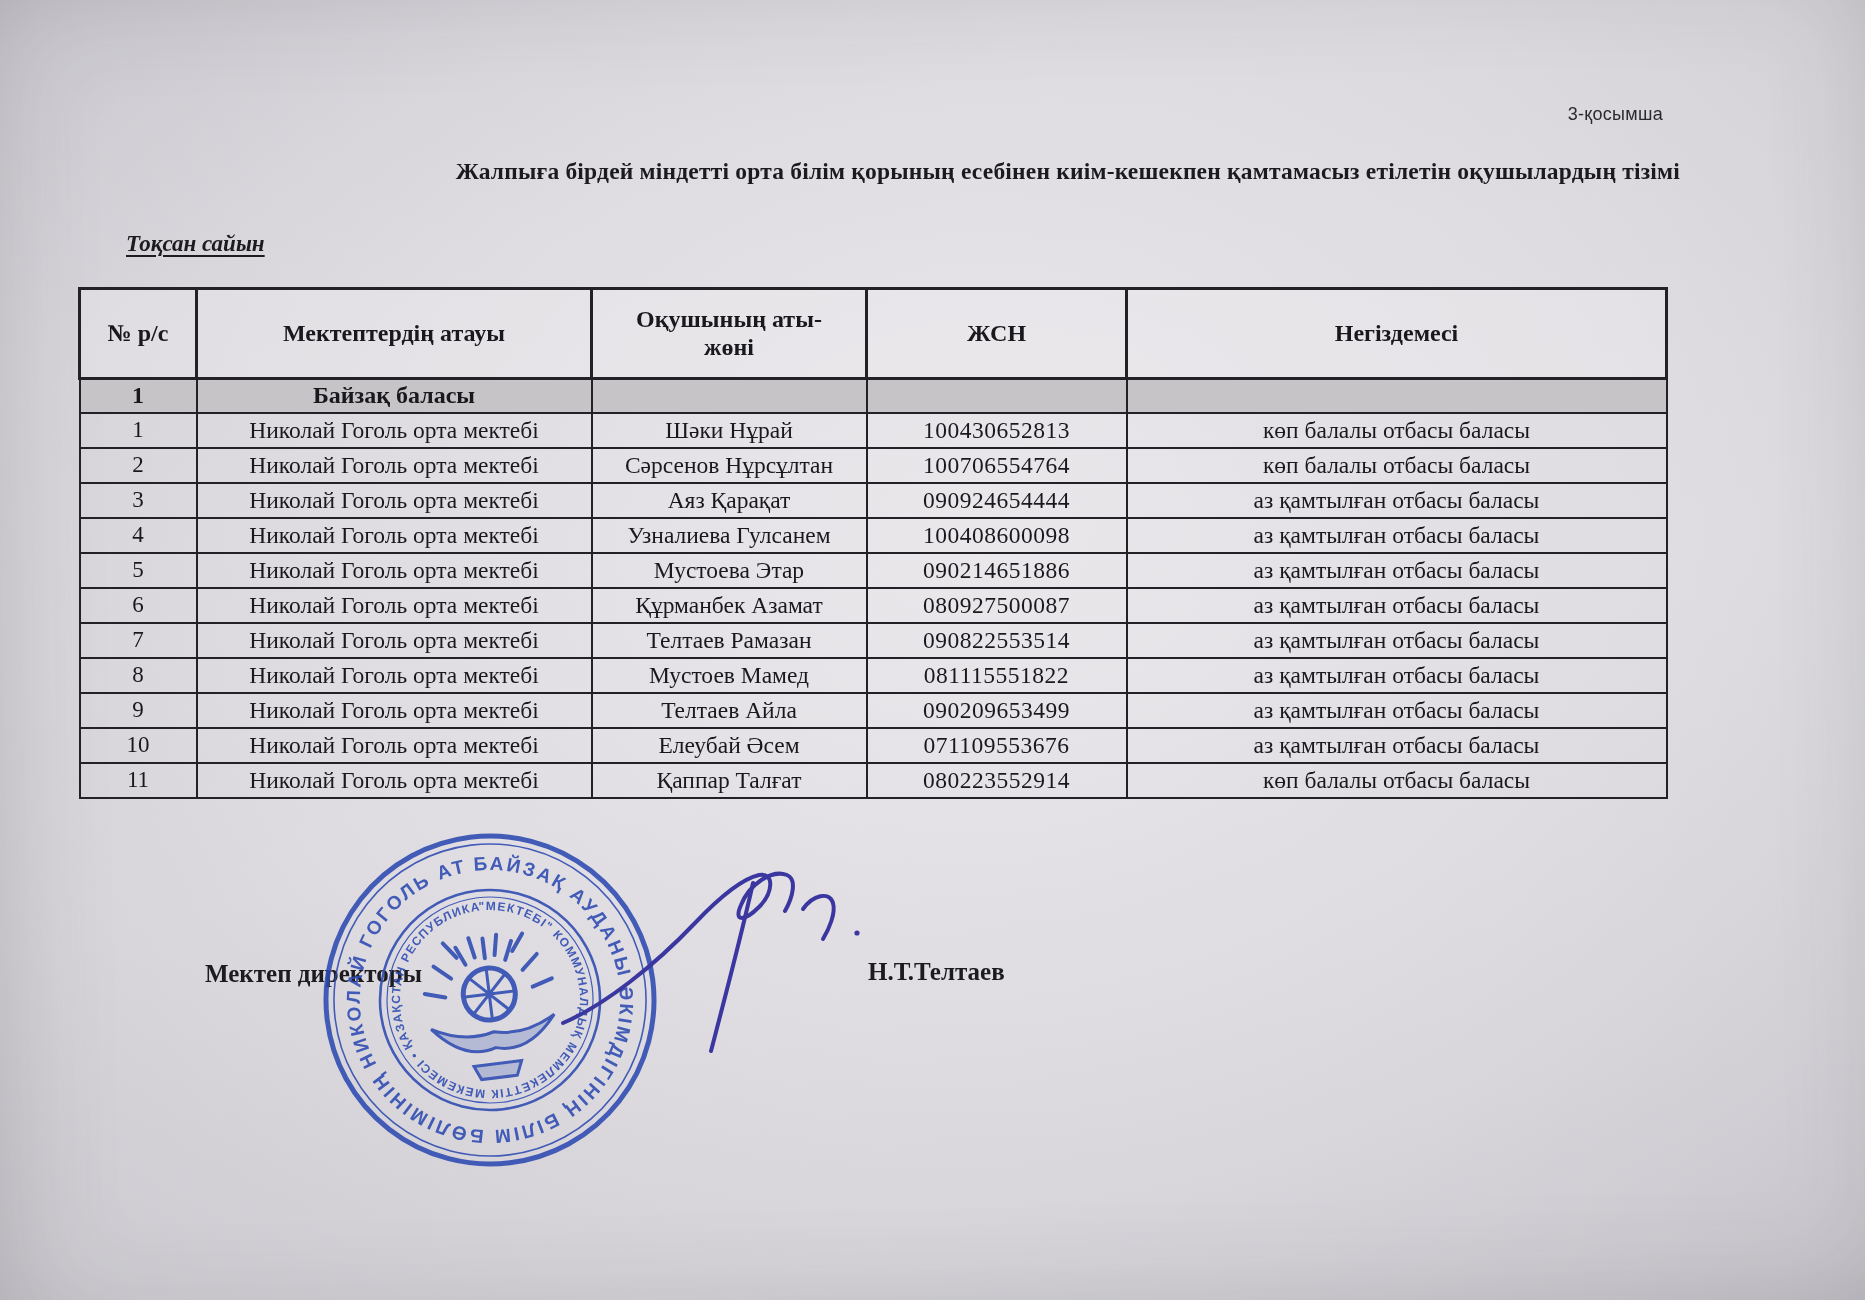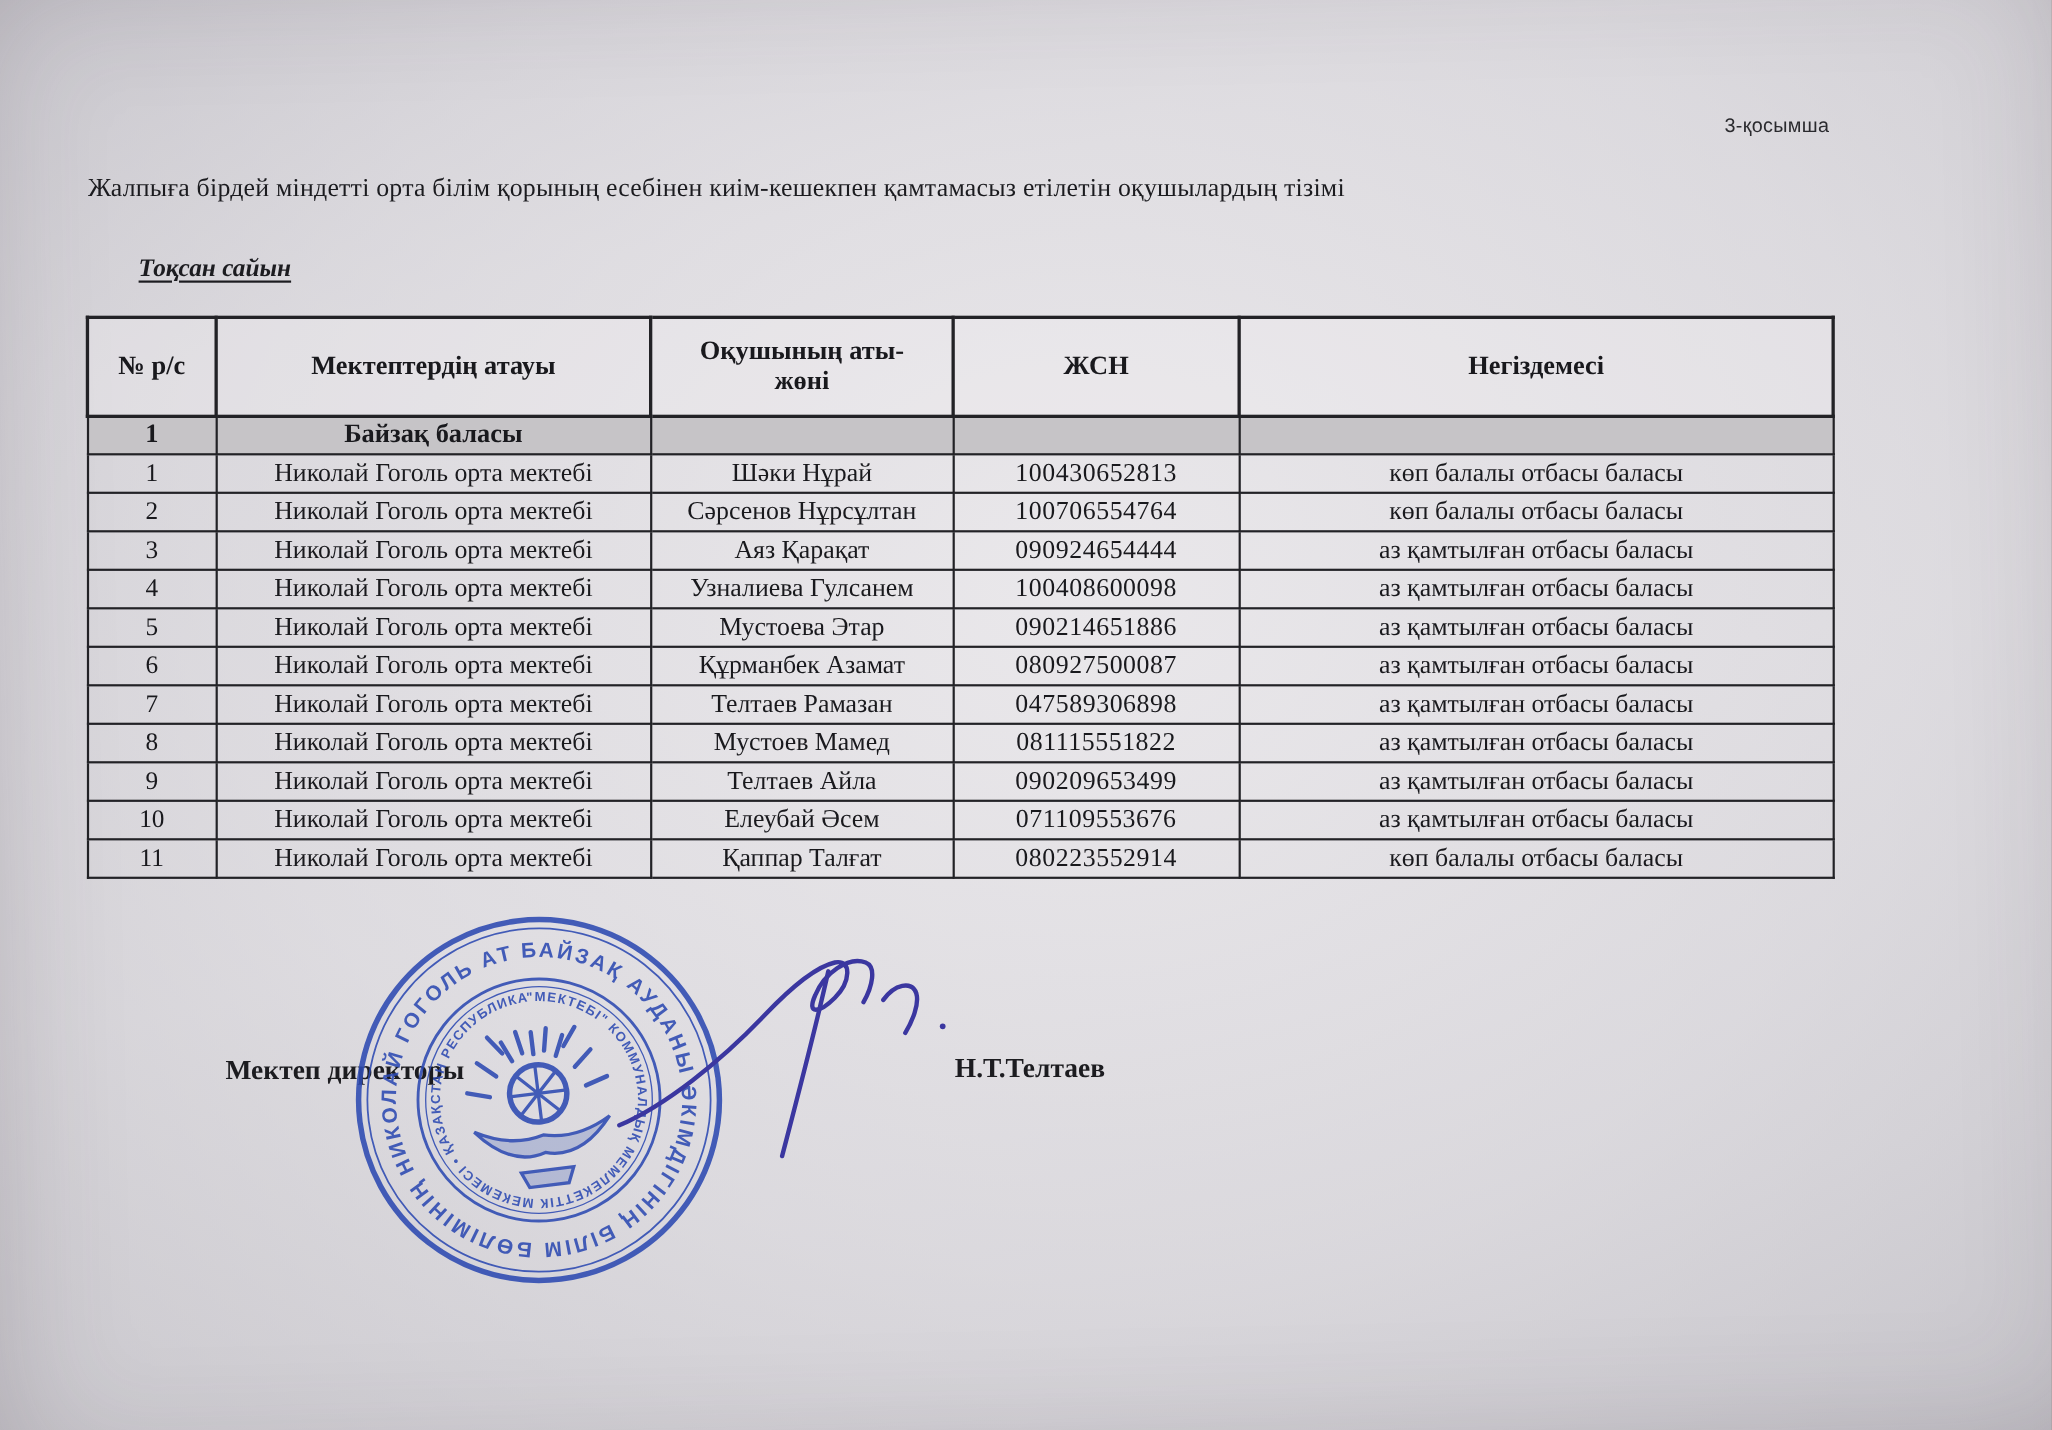--- a/index.html
+++ b/index.html
@@ -22,21 +22,21 @@
   }
   .content { position:absolute; inset:0; }
 
   .appendix {
     position:absolute; top:104px; right:202px;
     font-family:"Liberation Sans", sans-serif;
     font-size:18px; color:#2a2a2e; letter-spacing:.3px;
   }
   .doc-title {
     position:absolute; top:158px; left:80px; width:1600px;
-    text-align:left; font-weight:normal; font-size:23.5px;
+    text-align:right; font-weight:bold; font-size:23.5px;
     color:#1b1b1f; letter-spacing:.2px;
   }
   .doc-subtitle {
     position:absolute; top:231px; left:84px;
     font-weight:bold; font-style:italic; font-size:23px;
     text-decoration:underline; text-underline-offset:4px;
     text-decoration-thickness:2px; color:#1c1c20;margin-left:42px;
   }
 
   table.main {
@@ -163,21 +163,21 @@
           <td>6</td>
           <td>Николай Гоголь орта мектебі</td>
           <td>Құрманбек Азамат</td>
           <td>080927500087</td>
           <td>аз қамтылған отбасы баласы</td>
         </tr>
         <tr>
           <td>7</td>
           <td>Николай Гоголь орта мектебі</td>
           <td>Телтаев Рамазан</td>
-          <td>047589306898</td>
+          <td>090822553514</td>
           <td>аз қамтылған отбасы баласы</td>
         </tr>
         <tr>
           <td>8</td>
           <td>Николай Гоголь орта мектебі</td>
           <td>Мустоев Мамед</td>
           <td>081115551822</td>
           <td>аз қамтылған отбасы баласы</td>
         </tr>
         <tr>

